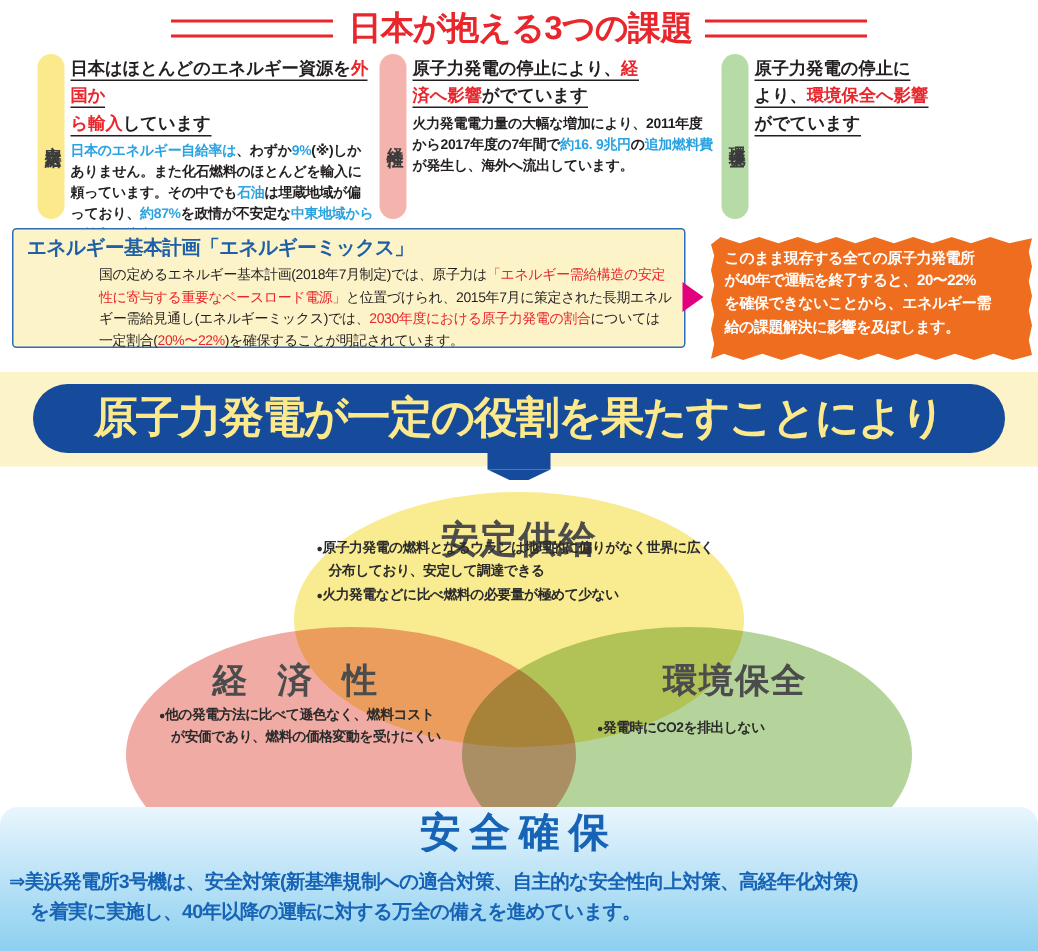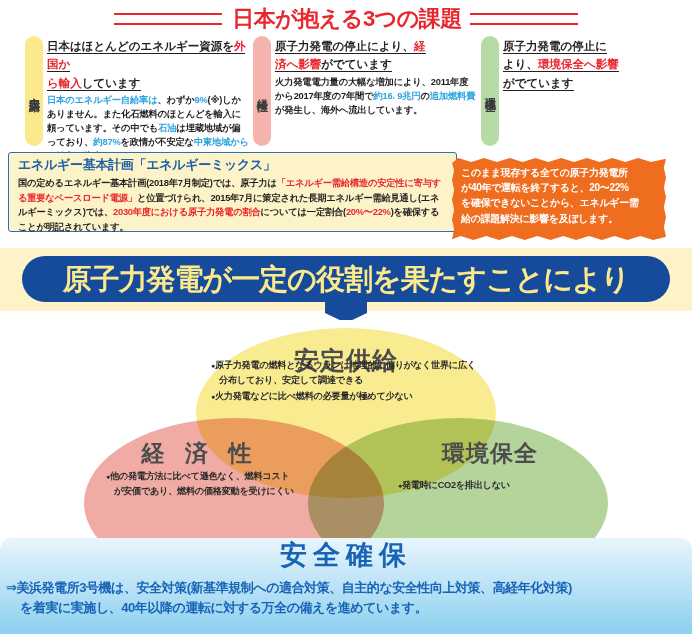--- a/index.html
+++ b/index.html
@@ -119,40 +119,41 @@
     font-size: 13px;
     font-weight: bold;
     color: #1e5fa8;
     line-height: 1.15;
     margin-bottom: 3px;
     letter-spacing: -0.3px;
   }
   .plan-body {
     font-size: 9.3px;
     line-height: 1.58;
-    font-weight: bold;
+    font-weight: normal;
     letter-spacing: -0.25px;
     color: #231f20;
+    margin-left: 48px;
   }
   .p-red { color: #e8262c; }
 
   
   .plan-arrow {
     position: absolute;
     top: 188px; left: 455px;
     width: 0; height: 0;
     border-top: 10px solid transparent;
     border-bottom: 10px solid transparent;
     border-left: 14px solid #e3007f;
   }
 
   
   .alert {
     position: absolute;
-    top: 158px; left: 452px;
+    top: 158px; left: 474px;
     width: 214px; height: 82px;
     background: #ef6d1f;
     color: #ffffff;
     box-sizing: border-box;
     padding: 7px 8px 6px 9px;
     font-size: 10px;
     font-weight: bold;
     line-height: 1.52;
     letter-spacing: -0.3px;
     clip-path: polygon(

